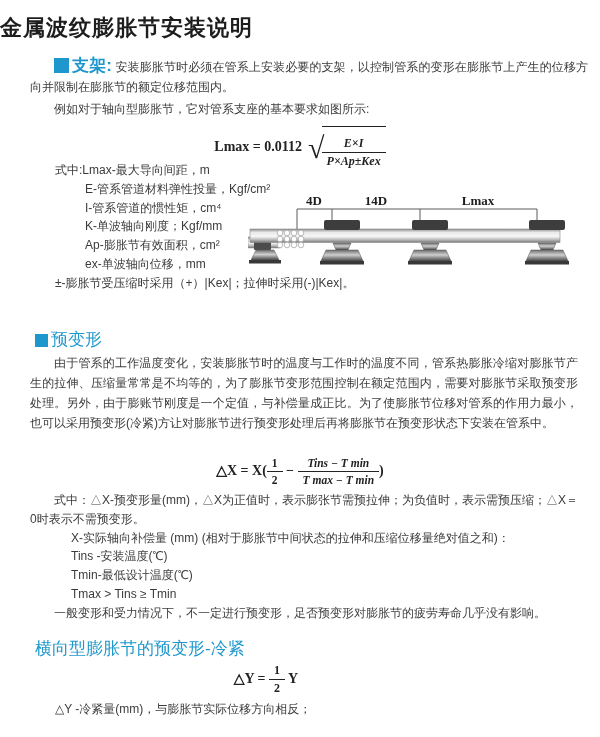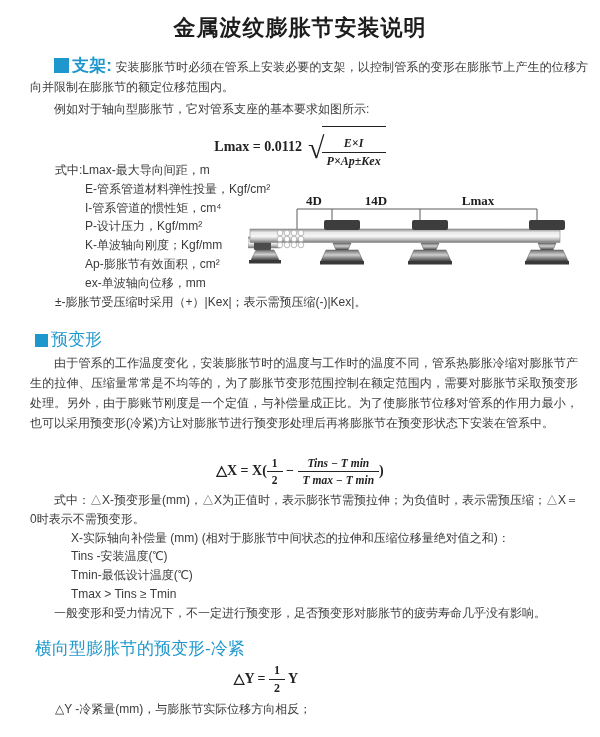--- a/index.html
+++ b/index.html
@@ -5,21 +5,21 @@
   :root { --accent:#1E98CC; --ink:#3b3b3b; --formula:#222; }
   * { box-sizing:border-box; }
   html,body { margin:0; padding:0; background:#fff; }
   .page {
     position:relative; width:600px; height:737px; background:#ffffff;
     overflow:hidden; color:var(--ink);
     font-family:"Liberation Sans", sans-serif;
   }
   .title {
     position:absolute; top:13px; left:0; width:100%;
-    text-align:center; font-size:22px; font-weight:bold; color:#1d1d1d;
+    text-align:left; font-size:22px; font-weight:bold; color:#1d1d1d;
     letter-spacing:1px;
   }
   .para { font-size:12px; line-height:20px; text-align:justify; }
   .indent { text-indent:2em; }
   .sq { display:inline-block; background:var(--accent); vertical-align:-2px; margin-right:3px; }
   .sq-lg { width:15px; height:15px; }
   .sq-md { width:13px; height:13px; }
   .blue-inline { color:var(--accent); font-size:17px; font-weight:bold; }
   .blue-h { position:absolute; color:var(--accent); font-weight:normal; }
   #support-para { position:absolute; top:56px; left:30px; right:12px; }
@@ -69,25 +69,24 @@
   <p id="example-line">例如对于轴向型膨胀节，它对管系支座的基本要求如图所示:</p>
 
   <div class="formula" id="formula-lmax">
     <span>Lmax = 0.0112</span><span class="sqrt-sign">√</span><span class="under-root"><span class="frac serif-it"><span class="fn">E×I</span><span class="fd">P×Ap±Kex</span></span></span>
   </div>
 
   <div id="terms">
     <div class="term-lead">式中:Lmax-最大导向间距，m</div>
     <div class="term-item">E-管系管道材料弹性投量，Kgf/cm²</div>
     <div class="term-item">I-管系管道的惯性矩，cm⁴</div>
-    <div class="term-item">P-设计压力，Kgf/mm²</div>
     <div class="term-item">K-单波轴向刚度；Kgf/mm</div>
     <div class="term-item">Ap-膨胀节有效面积，cm²</div>
     <div class="term-item">ex-单波轴向位移，mm</div>
-    <div class="term-pm">±-膨胀节受压缩时采用（+）|Kex|；表示需预压缩(-)|Kex|。</div>
+    <div class="term-pm">±-膨胀节受压缩时采用（+）|Kex|；拉伸时采用(-)|Kex|。</div>
   </div>
 
   <svg id="diagram" width="347" height="86" viewBox="0 0 347 86">
     <defs>
       <linearGradient id="pipeG" x1="0" y1="0" x2="0" y2="1">
         <stop offset="0" stop-color="#8d8d8d"></stop>
           <stop offset="0.25" stop-color="#e9e9e9"></stop>
         <stop offset="0.55" stop-color="#f6f6f6"></stop>
           <stop offset="0.8" stop-color="#b8b8b8"></stop>
         <stop offset="1" stop-color="#787878"></stop>

